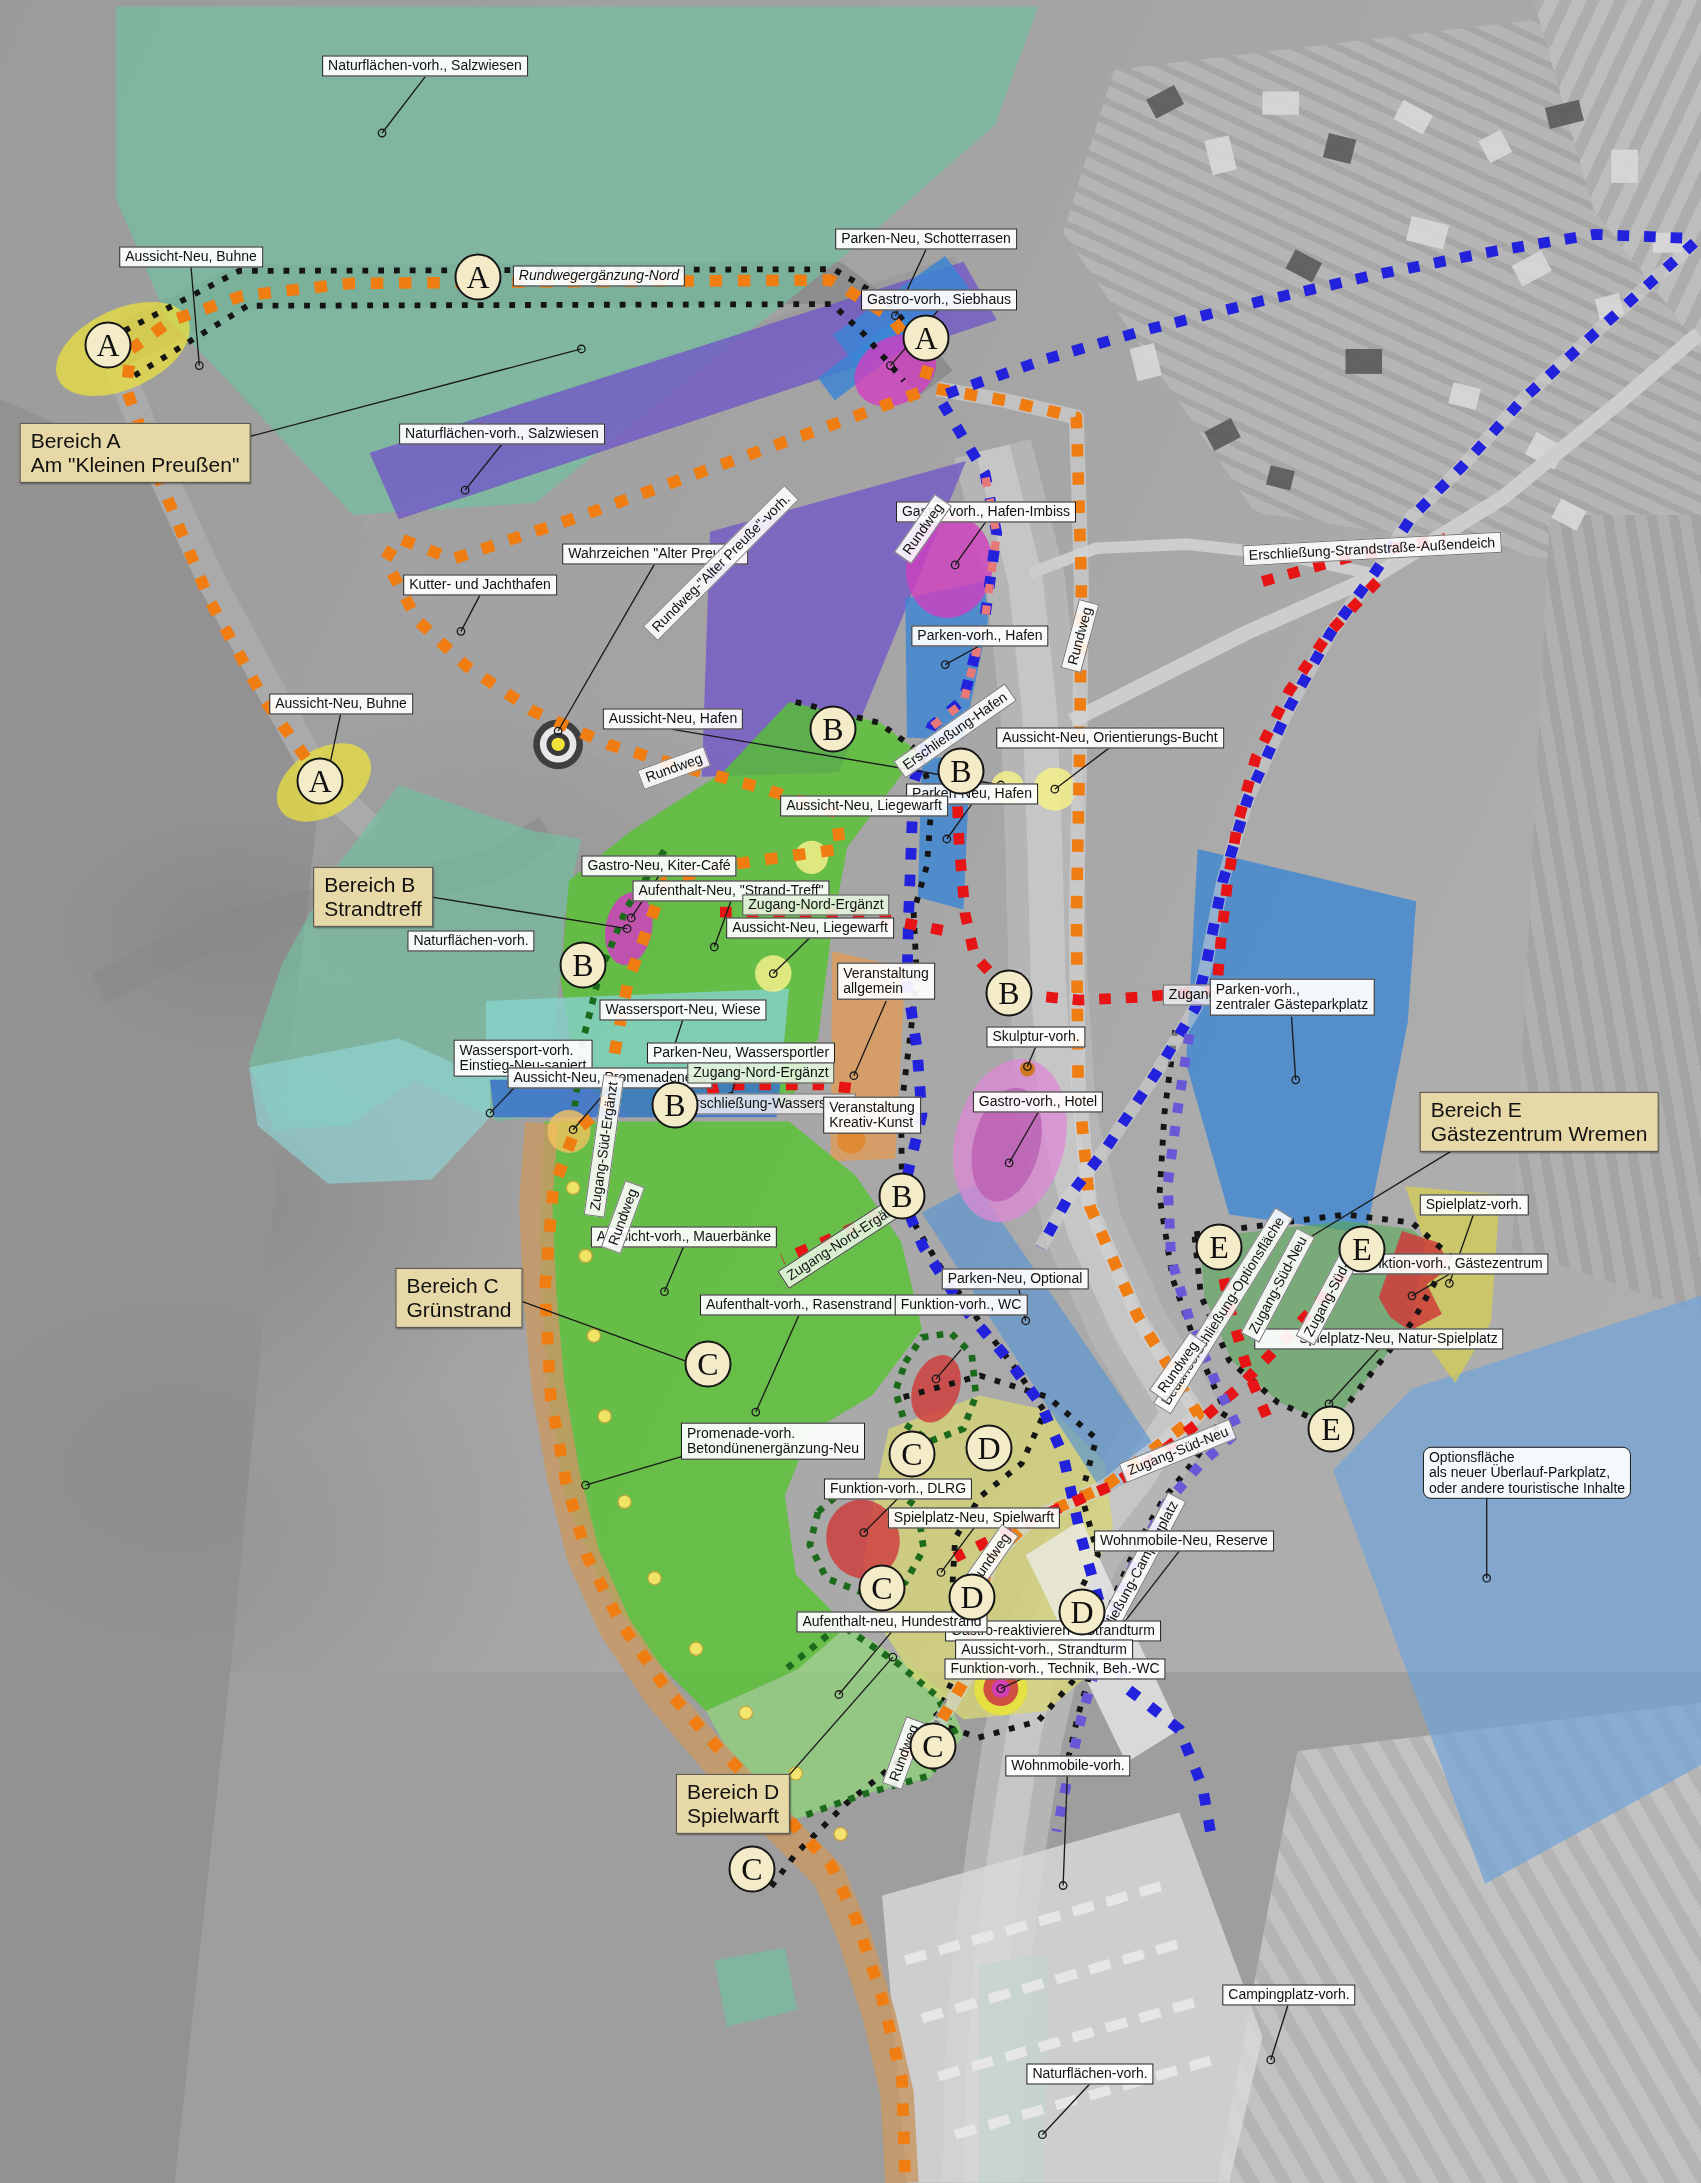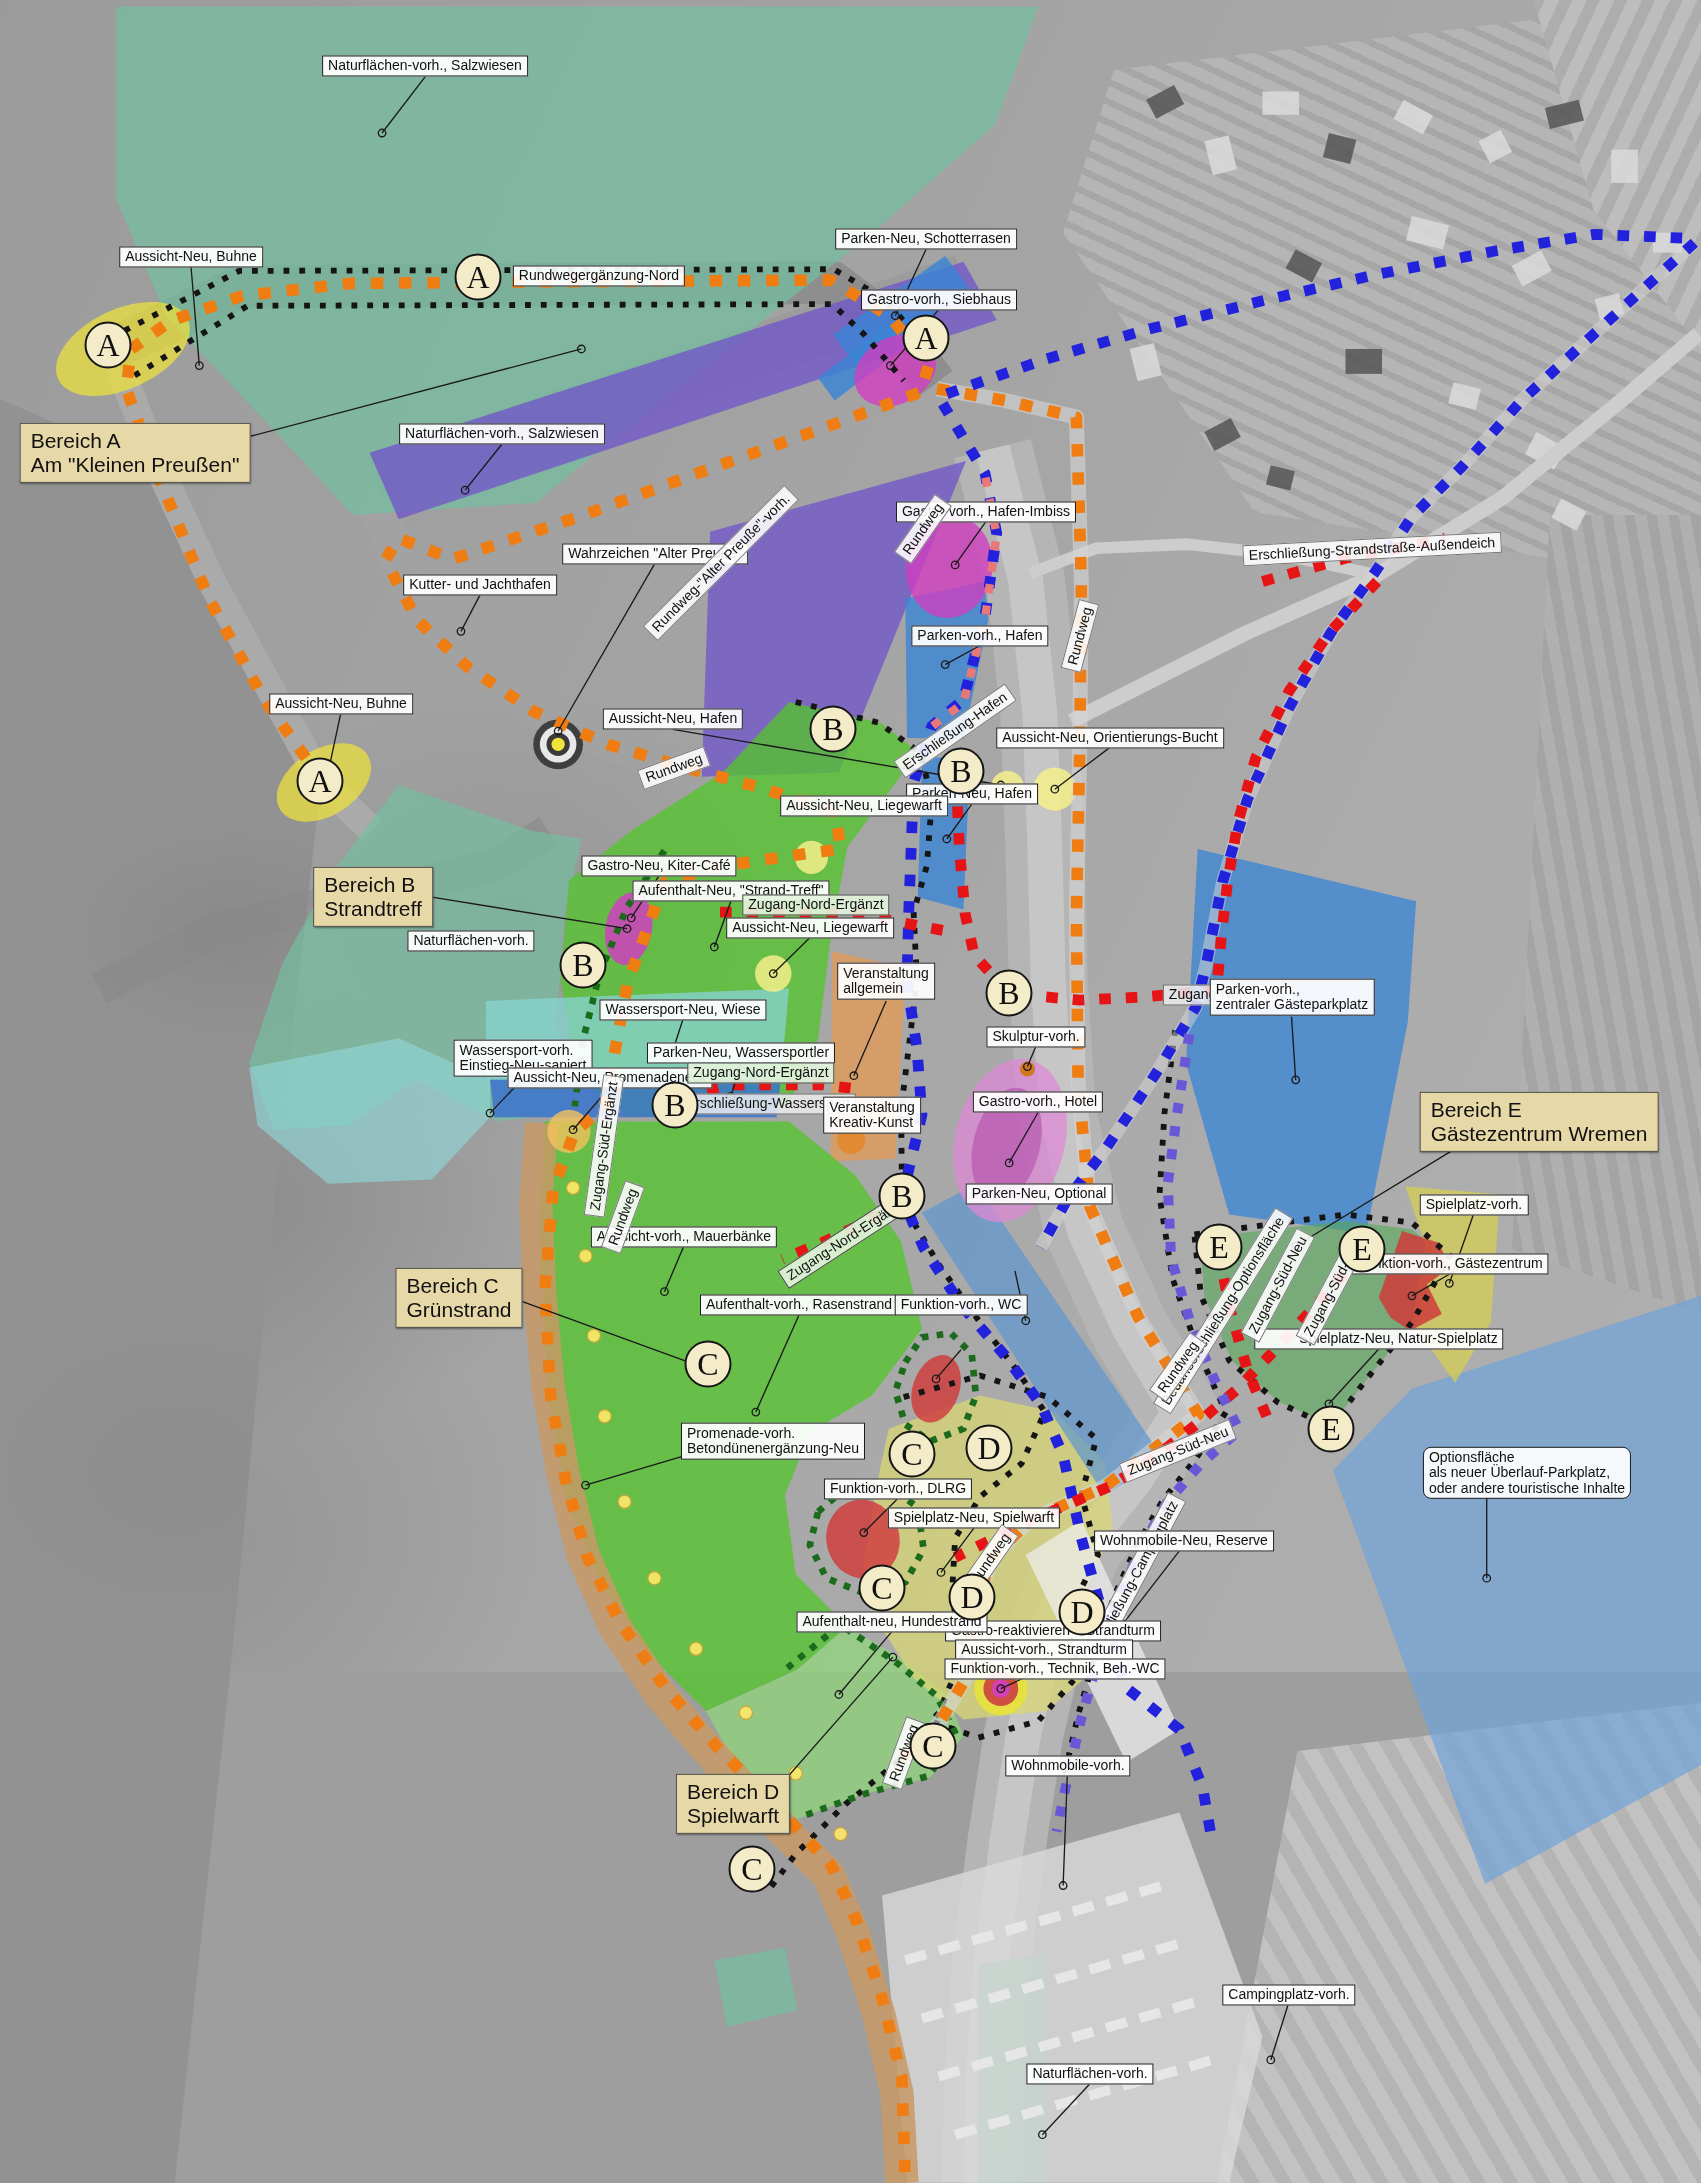--- a/index.html
+++ b/index.html
@@ -258,21 +258,21 @@
       <line x1="410" y1="860" x2="395" y2="930" stroke="#1a1a1a" stroke-width="1.6"></line>
       <circle cx="395" cy="930" r="4.5" fill="none" stroke="#1a1a1a" stroke-width="1.6"></circle>
       <line x1="810" y1="878" x2="1205" y2="945" stroke="#1a1a1a" stroke-width="1.6"></line>
       <circle cx="1205" cy="945" r="4.5" fill="none" stroke="#1a1a1a" stroke-width="1.6"></circle>
       <line x1="1067" y1="1205" x2="1028" y2="1295" stroke="#1a1a1a" stroke-width="1.6"></line>
       <circle cx="1028" cy="1295" r="4.5" fill="none" stroke="#1a1a1a" stroke-width="1.6"></circle>
     </svg>
   <div id="labels">
       <div class="map-label" style="left: 425px; top: 66px;">Naturflächen-vorh., Salzwiesen</div>
       <div class="map-label" style="left: 191px; top: 257px;">Aussicht-Neu, Buhne</div>
-      <div class="map-label" style="left: 599px; top: 276px;">Rundwegergänzung-Nord</div>
+      <div class="map-label" style="left: 599px; top: 276px; font-style: italic;">Rundwegergänzung-Nord</div>
       <div class="map-label" style="left: 926px; top: 239px;">Parken-Neu, Schotterrasen</div>
       <div class="map-label" style="left: 939px; top: 300px;">Gastro-vorh., Siebhaus</div>
       <div class="map-label" style="left: 502px; top: 434px;">Naturflächen-vorh., Salzwiesen</div>
       <div class="map-label" style="left: 480px; top: 585px;">Kutter- und Jachthafen</div>
       <div class="map-label" style="left: 655px; top: 554px;">Wahrzeichen "Alter Preuße"</div>
       <div class="map-label" style="left: 341px; top: 704px;">Aussicht-Neu, Buhne</div>
       <div class="map-label" style="left: 673px; top: 719px;">Aussicht-Neu, Hafen</div>
       <div class="map-label" style="left: 986px; top: 512px;">Gastro-vorh., Hafen-Imbiss</div>
       <div class="map-label" style="left: 980px; top: 636px;">Parken-vorh., Hafen</div>
       <div class="map-label" style="left: 972px; top: 794px;">Parken-Neu, Hafen</div>
@@ -317,21 +317,21 @@
       <div class="map-label" style="left: 1379px; top: 1339px; padding-left: 44px;">Spielplatz-Neu, Natur-Spielplatz</div>
       <div class="map-label road" style="left: 1278px; top: 1285px; transform: translate(-50%, -50%) rotate(-62deg);">Zugang-Süd-Neu</div>
       <div class="map-label road" style="left: 1333px; top: 1288px; transform: translate(-50%, -50%) rotate(-62deg);">Zugang-Süd-Neu</div>
       <div class="map-label road" style="left: 1223px; top: 1311px; transform: translate(-50%, -50%) rotate(-58deg);">Bedarfserschließung-Optionsfläche</div>
       <div class="map-label" style="left: 684px; top: 1237px;">Aussicht-vorh., Mauerbänke</div>
       <div class="map-label" style="left: 799px; top: 1305px;">Aufenthalt-vorh., Rasenstrand</div>
       <div class="map-label multi" style="left: 773px; top: 1441px;">
         <div>Promenade-vorh.</div>
         <div>Betondünenergänzung-Neu</div>
       </div>
-      <div class="map-label" style="left: 1015px; top: 1194px; margin-left: 24px;">Parken-Neu, Optional</div>
+      <div class="map-label" style="left: 1015px; top: 1279px;">Parken-Neu, Optional</div>
       <div class="map-label green" style="left: 845px; top: 1240px; transform: translate(-50%, -50%) rotate(-33deg);">Zugang-Nord-Ergänzt</div>
       <div class="map-label road" style="left: 604px; top: 1146px; transform: translate(-50%, -50%) rotate(-82deg);">Zugang-Süd-Ergänzt</div>
       <div class="map-label" style="left: 961px; top: 1305px;">Funktion-vorh., WC</div>
       <div class="map-label" style="left: 898px; top: 1489px;">Funktion-vorh., DLRG</div>
       <div class="map-label" style="left: 974px; top: 1518px;">Spielplatz-Neu, Spielwarft</div>
       <div class="map-label road" style="left: 990px; top: 1559px; transform: translate(-50%, -50%) rotate(-55deg);">Rundweg</div>
       <div class="map-label road" style="left: 1178px; top: 1451px; transform: translate(-50%, -50%) rotate(-22deg);">Zugang-Süd-Neu</div>
       <div class="map-label road" style="left: 1178px; top: 1367px; transform: translate(-50%, -50%) rotate(-55deg);">Rundweg</div>
       <div class="map-label road" style="left: 1134px; top: 1578px; transform: translate(-50%, -50%) rotate(-62deg);">Erschließung-Campingplatz</div>
       <div class="map-label" style="left: 1184px; top: 1541px;">Wohnmobile-Neu, Reserve</div>

